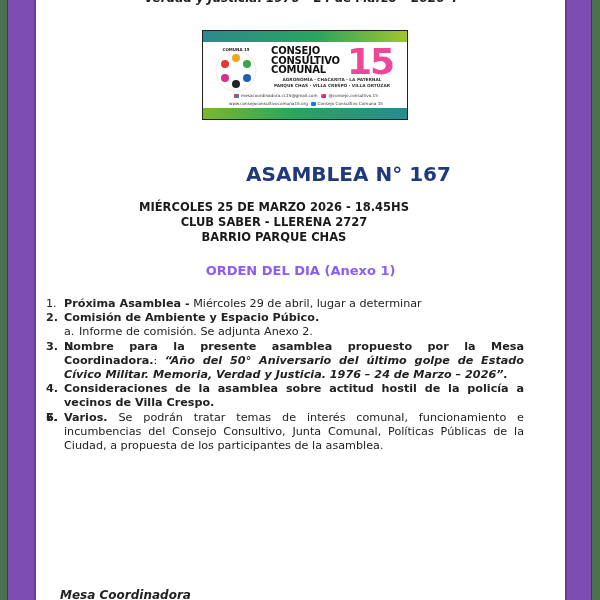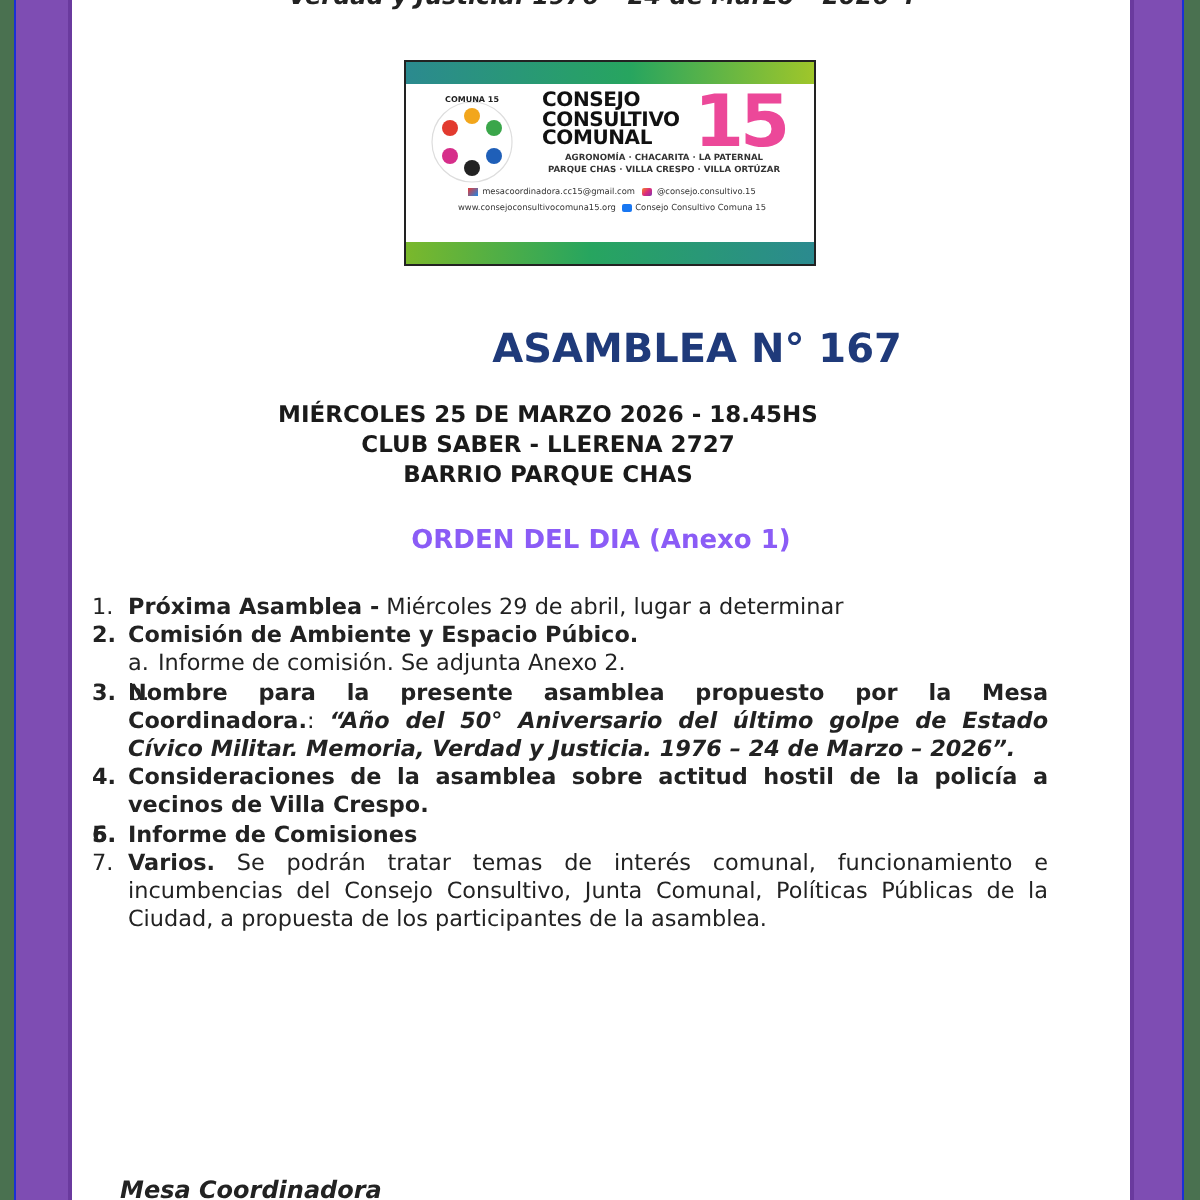--- a/index.html
+++ b/index.html
@@ -16,21 +16,21 @@
   .frame-right { left: 565px; width: 26px; border-right: 1.5px solid #1a2fd6; box-shadow: inset 2px 0 0 #6a3a9e; }
   .page {
     position: absolute; left: 36px; top: 0; width: 529px; height: 600px;
     background: #ffffff; overflow: hidden;
   }
   .clipped-top {
     position: absolute; top: -9px; left: 0; width: 529px; text-align: center;
     font-weight: bold; font-style: italic; font-size: 12px; color: #222;
   }
   .logo {
-    position: absolute; left: 166px; top: 30px; width: 206px; height: 103px;
+    position: absolute; left: 166px; top: 30px; width: 206px; height: 90px;
     border: 1.5px solid #222; box-sizing: border-box; background: #fff; overflow: hidden;
   }
   .logo .band-top { position: absolute; left:0; top:0; width:100%; height: 11px;
     background: linear-gradient(90deg, #2b8a8f 0%, #27a55f 55%, #9fc62a 100%); }
   .logo .band-bottom { position: absolute; left:0; bottom:0; width:100%; height: 11px;
     background: linear-gradient(90deg, #7ab82c 0%, #27a55f 45%, #2b8a8f 100%); }
   .logo .emblem { position: absolute; left: 8px; top: 14px; width: 50px; height: 50px; }
   .logo .title-lines { position: absolute; left: 68px; top: 15px; font-weight: bold; font-size: 10px; line-height: 9.5px; color: #111; letter-spacing: -0.2px; }
   .logo .num { position: absolute; left: 144px; top: 10px; font-weight: bold; font-size: 36px; color: #ec4899; letter-spacing: -2px; }
   .logo .barrios { position: absolute; left: 56px; top: 46px; width: 146px; text-align: center; font-size: 4.3px; line-height: 5.5px; color: #333; font-weight: bold; }
@@ -130,21 +130,20 @@
     </div>
     <div class="item b just">
       <span class="n">4.</span>
       <span>Consideraciones de la asamblea sobre actitud hostil de la policía a vecinos de Villa Crespo.</span>
     </div>
     <div class="item b">
       <span class="n">5.</span>
     </div>
     <div class="item b">
       <span class="n">6.</span>
-      <span>Informe de Comisiones</span>
     </div>
     <div class="item just">
       <span class="n">7.</span>
       <span class="b">Varios.</span><span> Se podrán tratar temas de interés comunal, funcionamiento e incumbencias del Consejo Consultivo, Junta Comunal, Políticas Públicas de la Ciudad, a propuesta de los participantes de la asamblea.</span>
     </div>
   </div>
 
   <div class="mesa">Mesa Coordinadora</div>
 </div>
 

